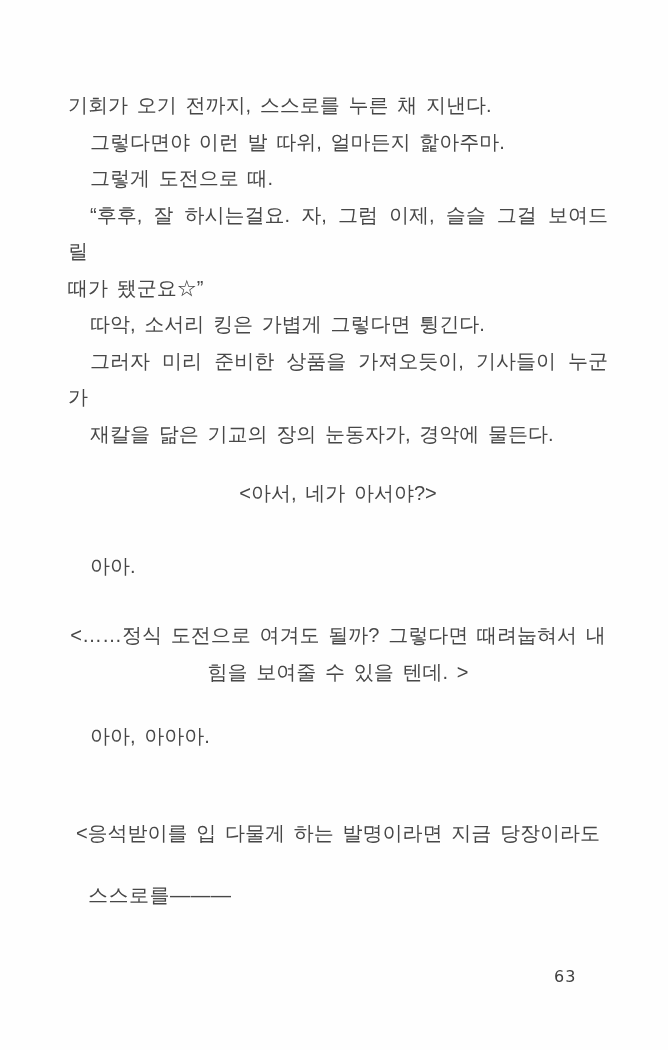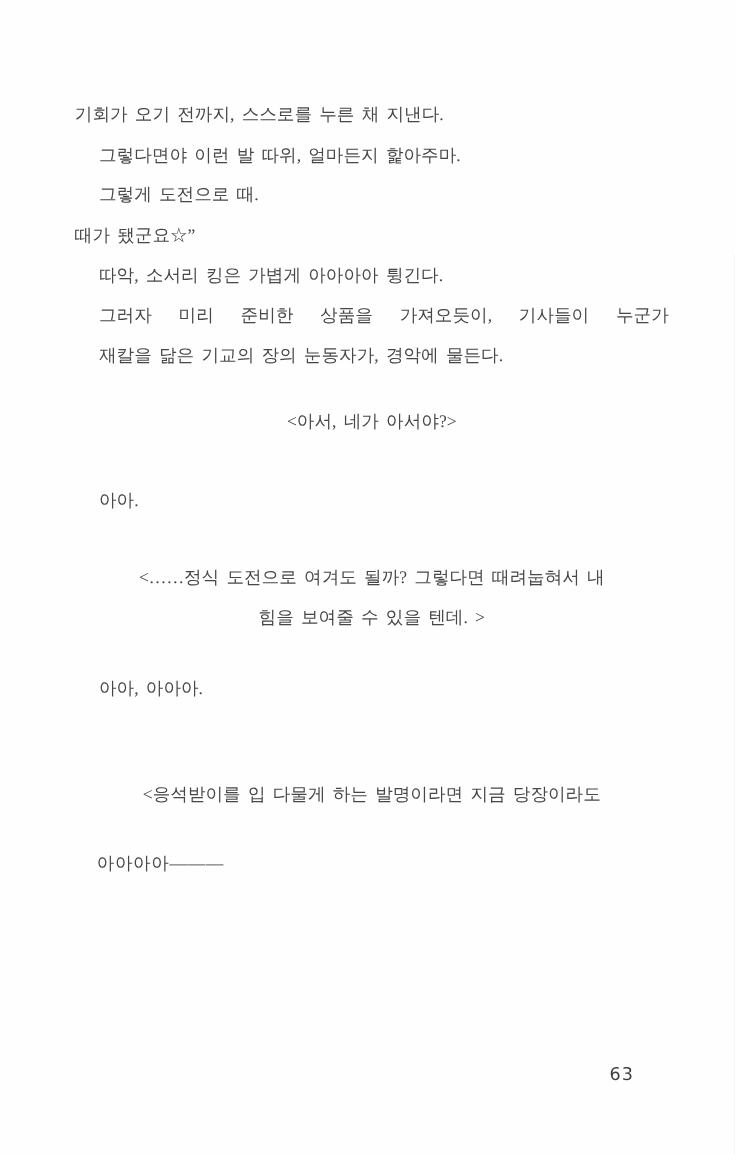--- a/index.html
+++ b/index.html
@@ -9,22 +9,22 @@
     height: 1050px;
     margin: 0 auto;
     background: #fefefe;
     overflow: hidden;
   }
   .text-block {
     padding: 87px 60px 0 68px;
   }
   p.ln {
     margin: 0;
-    font-family: Liberation Serif, serif;
-    font-size: 16px;
+    font-family: Liberation Sans, sans-serif;
+    font-size: 20px;
     line-height: 36.5px;
     color: #474747;
     word-spacing: 0.16em;
     white-space: normal;
   }
   .ind  { text-indent: 22px; }
   .just { text-align: justify; text-align-last: justify; }
   .tele {
     text-align: center;
     font-family: "DejaVu Sans", "Liberation Sans", sans-serif;
@@ -53,26 +53,27 @@
   }
 </style>
 </head>
 <body>
 
 <div class="page">
   <main class="text-block">
     <p class="ln">기회가 오기 전까지, 스스로를 누른 채 지낸다.</p>
     <p class="ln ind">그렇다면야 이런 발 따위, 얼마든지 핥아주마.</p>
     <p class="ln ind">그렇게 도전으로 때.</p>
+    <p class="ln ind just">“후후, 잘 하시는걸요. 자, 그럼 이제, 슬슬 그걸 보여드릴</p>
     <p class="ln">때가 됐군요☆”</p>
-    <p class="ln ind">따악, 소서리 킹은 가볍게 아아아아 튕긴다.</p>
+    <p class="ln ind">따악, 소서리 킹은 가볍게 그렇다면 튕긴다.</p>
     <p class="ln ind just">그러자 미리 준비한 상품을 가져오듯이, 기사들이 누군가</p>
     <p class="ln ind">재칼을 닮은 기교의 장의 눈동자가, 경악에 물든다.</p>
     <p class="ln tele" style="margin-top:23px">&lt;아서, 네가 아서야?&gt;</p>
     <p class="ln shout ind" style="margin-top:36px">아아.</p>
     <p class="ln tele" style="margin-top:33px">&lt;……정식 도전으로 여겨도 될까? 그렇다면 때려눕혀서 내</p>
     <p class="ln tele">힘을 보여줄 수 있을 텐데. &gt;</p>
     <p class="ln shout ind" style="margin-top:28px">아아, 아아아.</p>
     <p class="ln tele" style="margin-top:60px">&lt;응석받이를 입 다물게 하는 발명이라면 지금 당장이라도</p>
-    <p class="ln shout big" style="margin-top:26px">아아아아———</p>
+    <p class="ln shout big" style="margin-top:26px">스스로를———</p>
   </main>
   <div class="pagenum">63</div>
 </div>
 
 </body></html>

